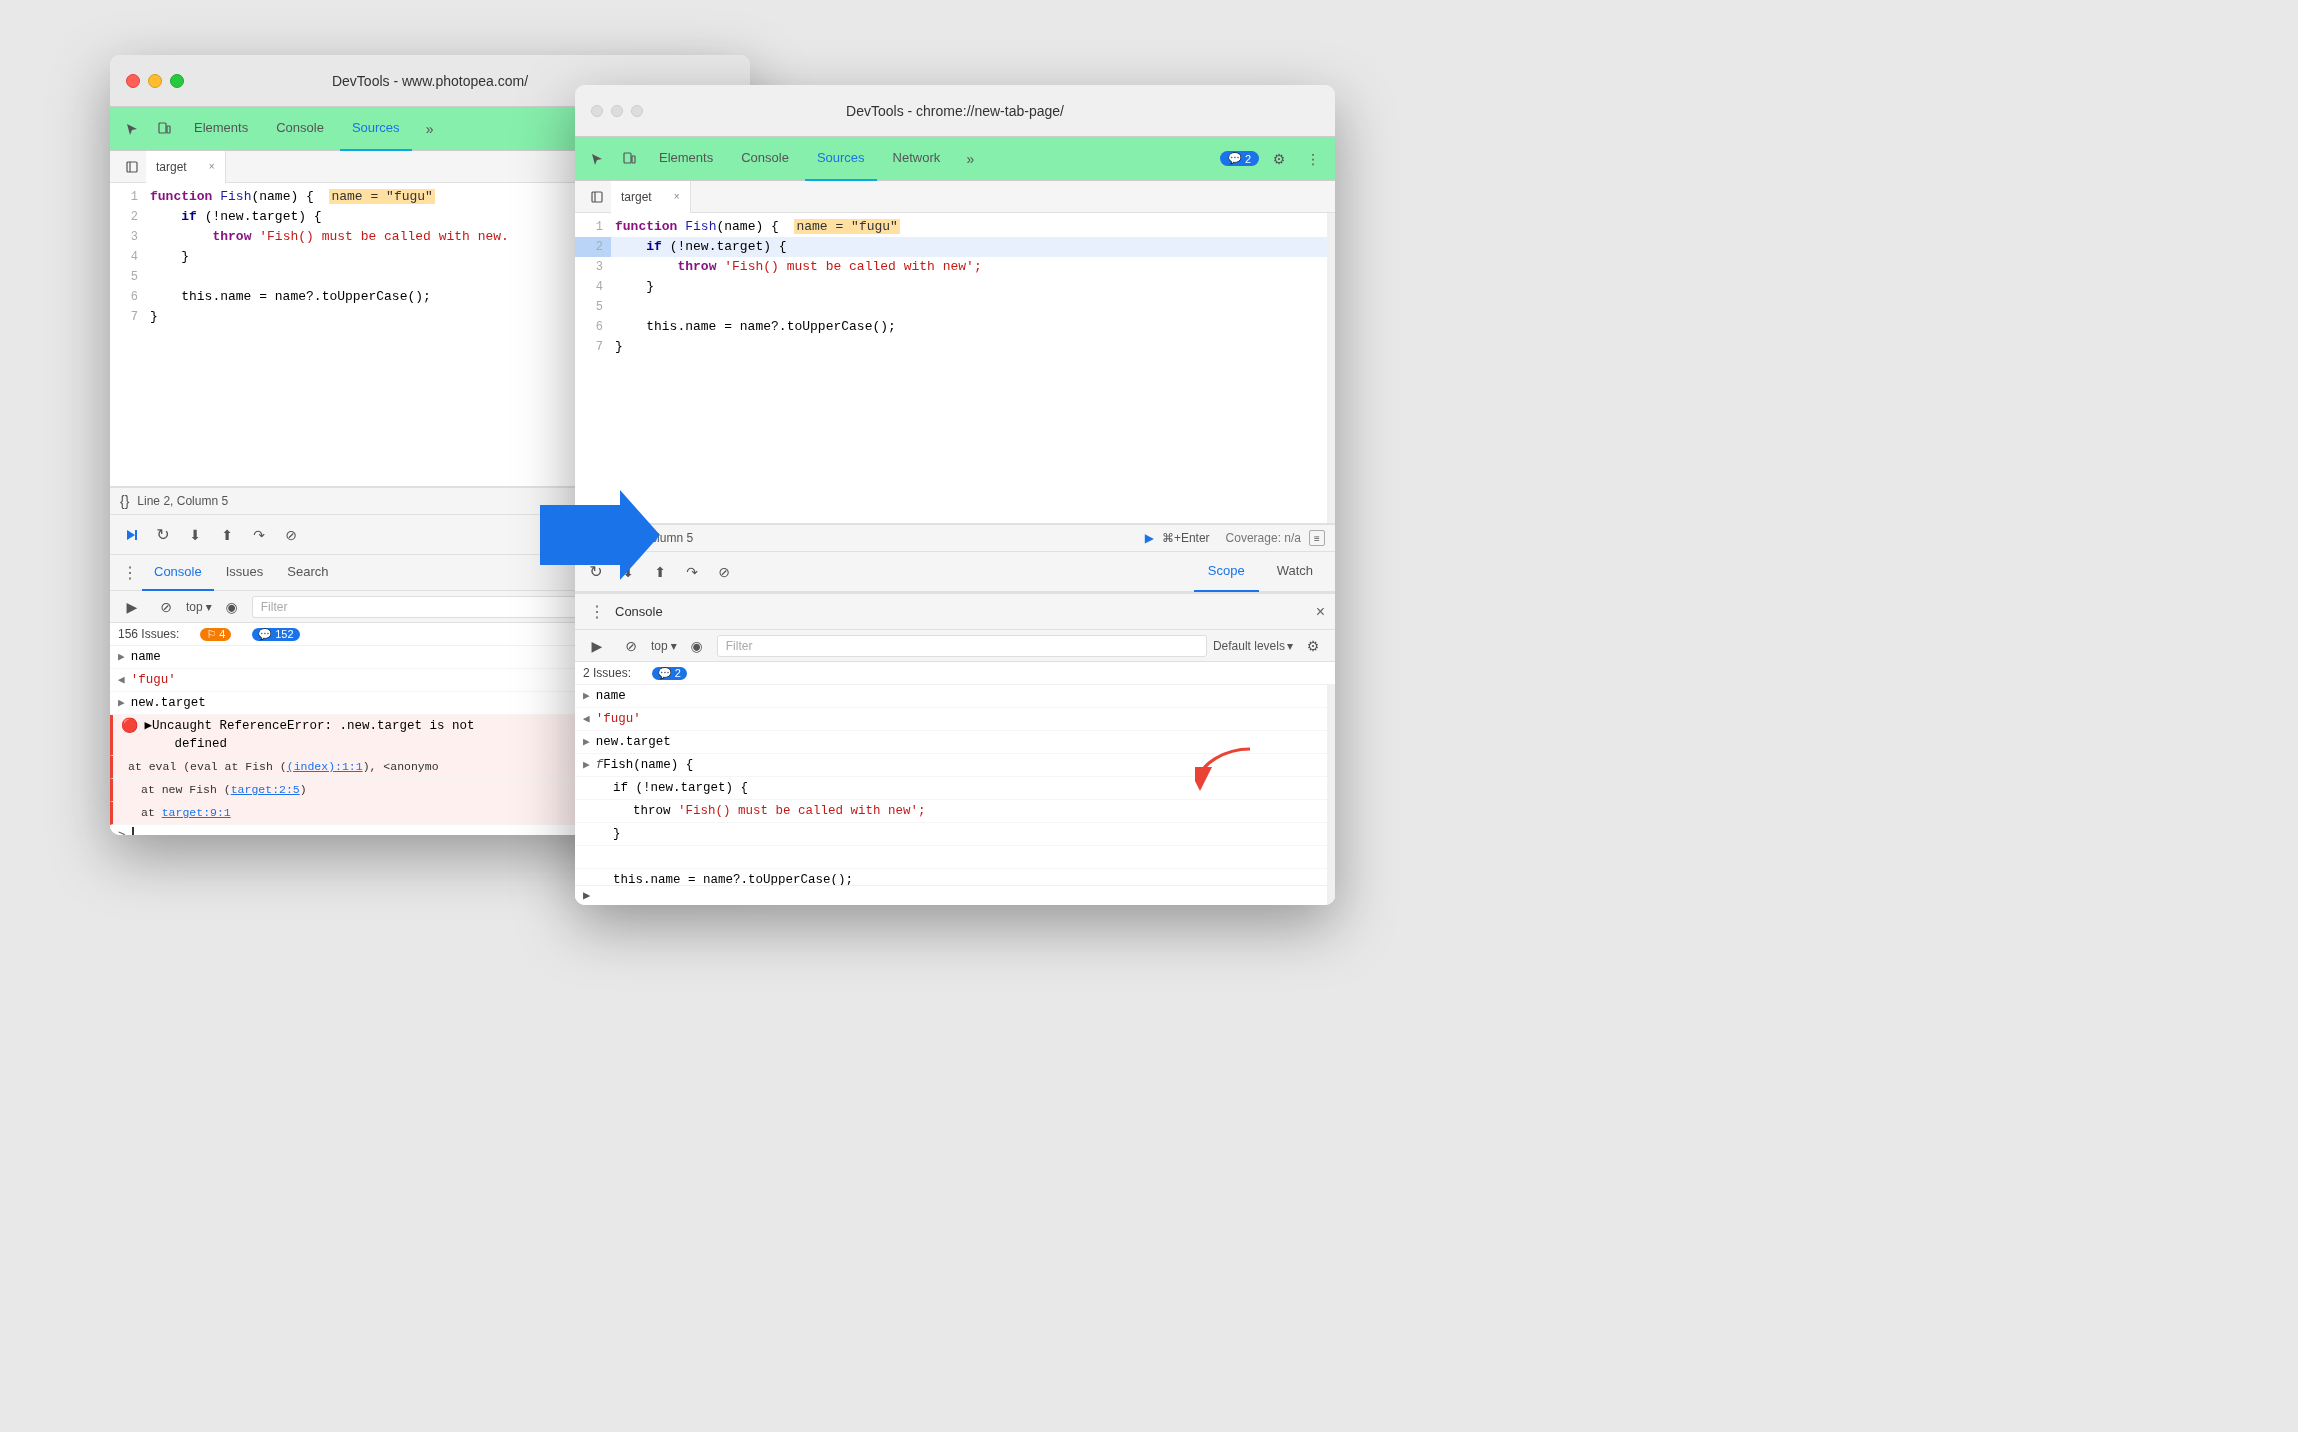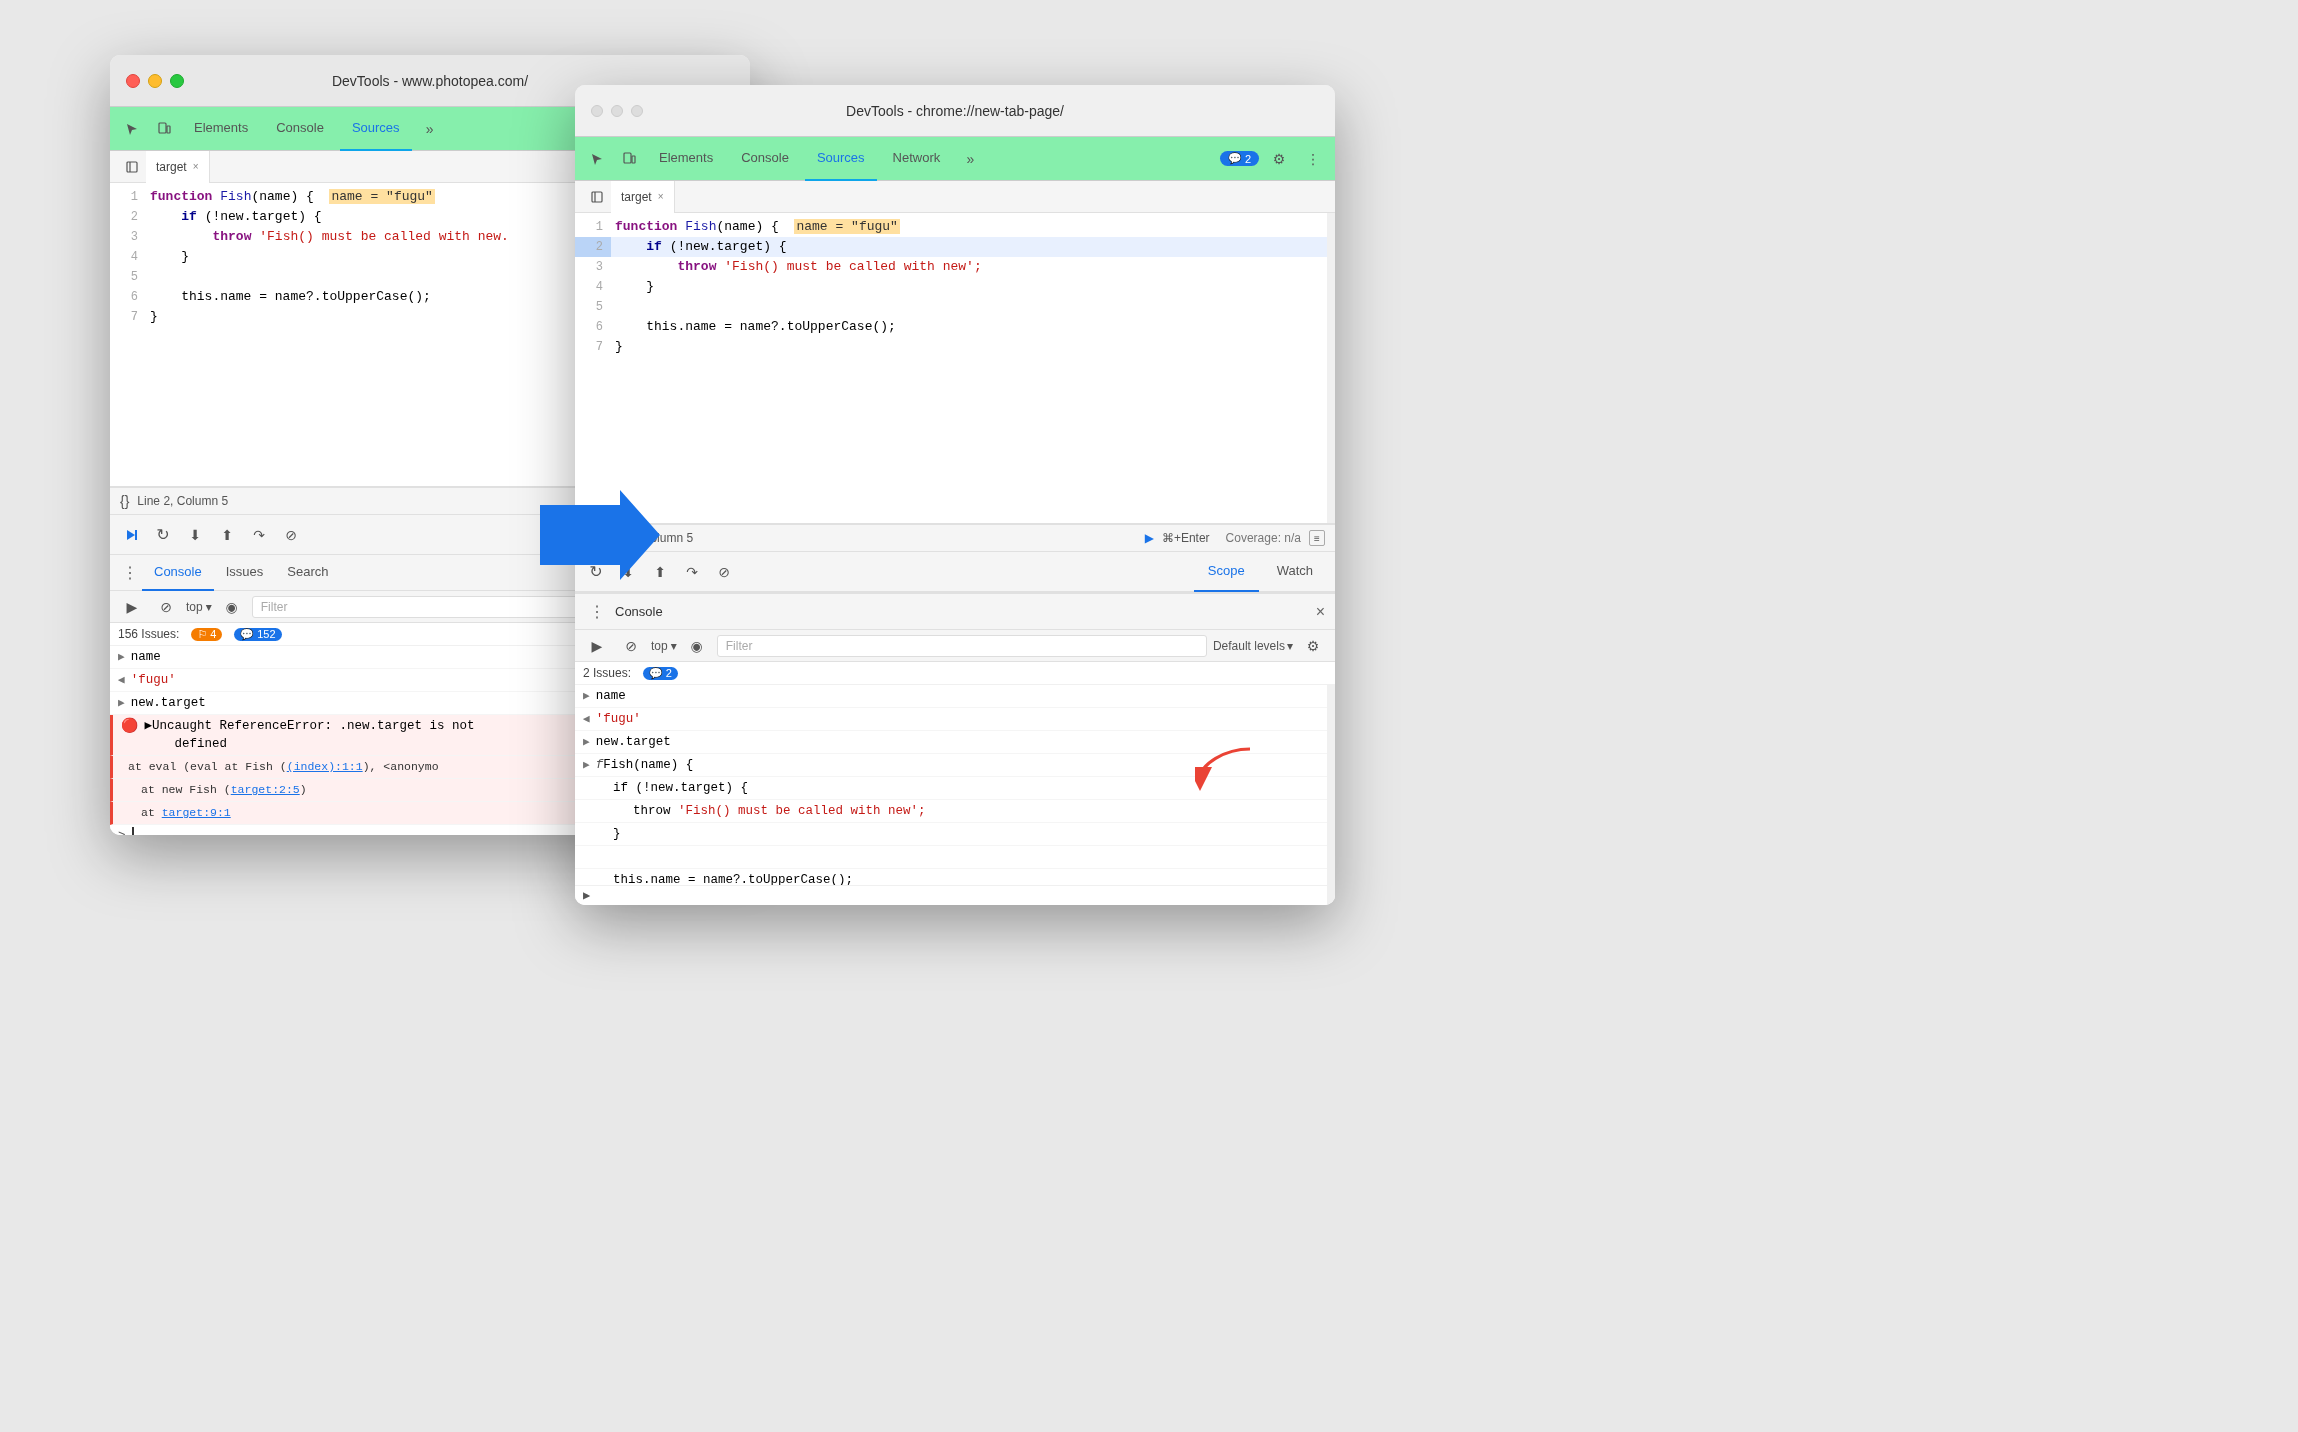--- a/index.html
+++ b/index.html
@@ -116,21 +116,21 @@
       align-items: center;
       background: #f5f5f5;
       border-bottom: 1px solid #e0e0e0;
       height: 32px;
       padding: 0 8px;
     }
 
     .code-tab {
       display: flex;
       align-items: center;
-      gap: 6px;
+      gap: 22px;
       padding: 0 10px;
       height: 32px;
       font-size: 12px;
       color: #444;
       cursor: pointer;
       background: white;
       border-right: 1px solid #e0e0e0;
     }
 
     .code-tab .close-x {
@@ -326,21 +326,21 @@
     .console-expand {
       color: #777;
       margin-right: 6px;
       cursor: pointer;
       font-size: 11px;
     }
 
     .issues-badge {
       display: flex;
       align-items: center;
-      gap: 12px;
+      gap: 21px;
       font-size: 12px;
       padding: 4px 8px;
       background: #fff;
       border-bottom: 1px solid #f0f0f0;
       color: #444;
     }
 
     .blue-badge {
       background: #1a73e8;
       color: white;

